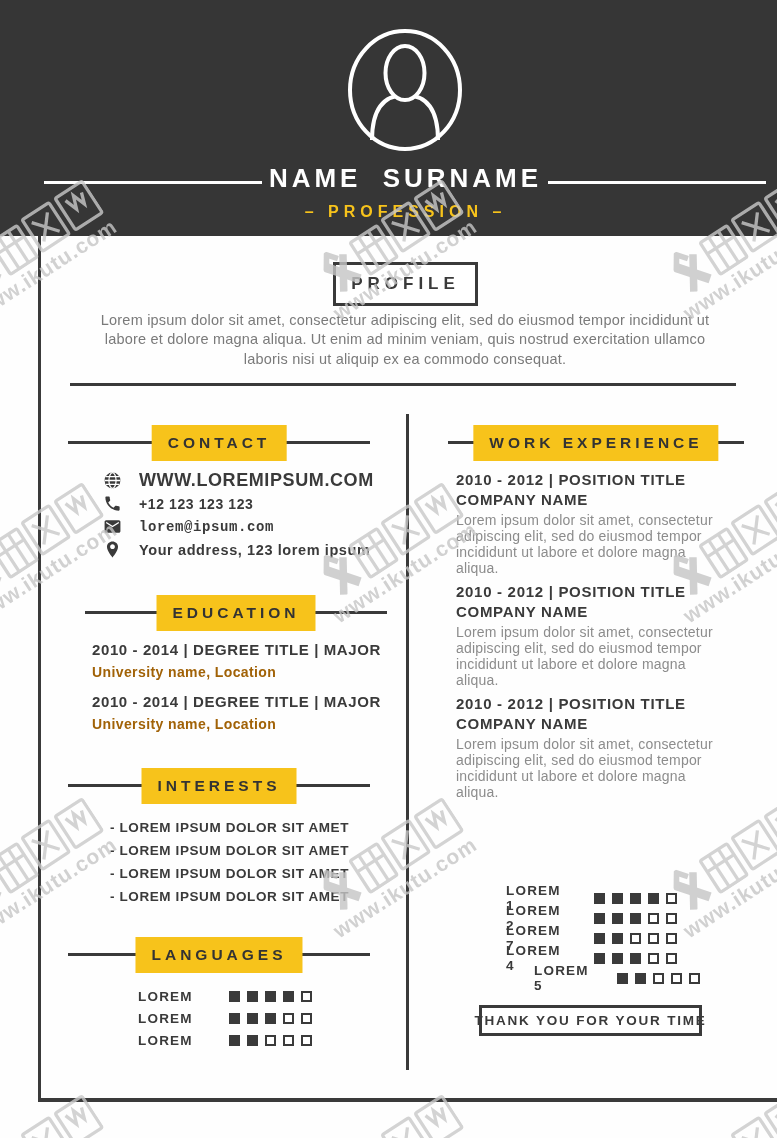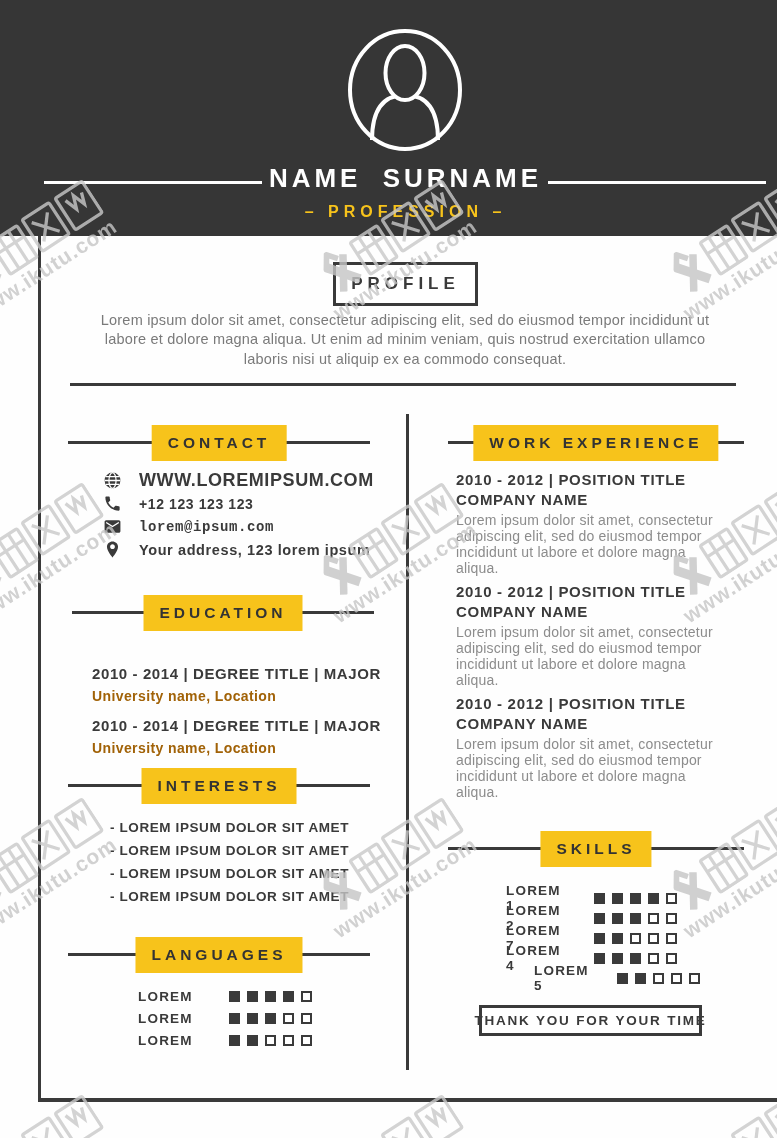--- a/index.html
+++ b/index.html
@@ -42,21 +42,21 @@
   .sec .line{position:absolute;left:0;right:0;top:16px;height:3px;background:var(--dark);}
   .sec .badge{position:absolute;left:50%;transform:translateX(-50%);top:0;background:var(--accent);
         padding:9px 16px;font-weight:bold;font-size:15.5px;letter-spacing:4px;color:#333;white-space:nowrap;}
 
   
   .contact-row{position:absolute;left:103px;display:flex;align-items:center;}
   .contact-row .ci{width:19px;height:19px;flex:0 0 19px;margin-right:17px;}
   .contact-row .ct{font-weight:bold;color:var(--dark);letter-spacing:0.6px;}
 
   
-  .edu-entry{position:absolute;left:92px;width:290px;margin-top:24px;}
+  .edu-entry{position:absolute;left:92px;width:290px;}
   .edu-h{font-size:15px;font-weight:bold;color:var(--dark);letter-spacing:0.6px;}
   .edu-s{font-size:14px;font-weight:bold;color:#a16207;margin-top:6px;letter-spacing:0.4px;}
 
   
   .int-item{position:absolute;left:110px;font-size:13.5px;font-weight:bold;color:var(--dark);letter-spacing:0.6px;}
 
   
   .rate-row{position:absolute;display:flex;justify-content:space-between;align-items:center;gap:28px;}
   .rate-label{font-size:13.5px;font-weight:bold;color:var(--dark);letter-spacing:1.2px;}
   .squares{display:flex;gap:7px;}
@@ -160,21 +160,21 @@
     </svg>
     <span class="ct" style="font-size:14px;">lorem@ipsum.com</span>
   </div>
   <div class="contact-row" style="top:540px;">
     <svg class="ci" viewBox="0 0 24 24">
       <path fill="#3A3A3A" d="M12 2C8.13 2 5 5.13 5 8.5c0 5.25 7 13.5 7 13.5s7-8.25 7-13.5C19 5.13 15.87 2 12 2zm0 9.5c-1.66 0-3-1.34-3-3s1.34-3 3-3 3 1.34 3 3-1.34 3-3 3z"></path>
     </svg>
     <span class="ct" style="font-size:14.5px;">Your address, 123 lorem ipsum</span>
   </div>
 
-  <div class="sec" style="left:72px;top:595px;width:302px;">
+  <div class="sec" style="left:85px;top:595px;width:302px;">
     <div class="line"></div>
     <div class="badge">EDUCATION</div>
   </div>
   <div class="edu-entry" style="top:641px;">
     <div class="edu-h">2010 - 2014 | DEGREE TITLE | MAJOR</div>
     <div class="edu-s">University name, Location</div>
   </div>
   <div class="edu-entry" style="top:693px;">
     <div class="edu-h">2010 - 2014 | DEGREE TITLE | MAJOR</div>
     <div class="edu-s">University name, Location</div>
@@ -238,24 +238,20 @@
     <div class="we-h">2010 - 2012 | POSITION TITLE</div>
     <div class="we-c">COMPANY NAME</div>
     <div class="we-t">Lorem ipsum dolor sit amet, consectetur adipiscing elit, sed do eiusmod tempor incididunt ut labore et dolore magna aliqua.</div>
   </div>
   <div class="work-entry" style="top:695px;">
     <div class="we-h">2010 - 2012 | POSITION TITLE</div>
     <div class="we-c">COMPANY NAME</div>
     <div class="we-t">Lorem ipsum dolor sit amet, consectetur adipiscing elit, sed do eiusmod tempor incididunt ut labore et dolore magna aliqua.</div>
   </div>
 
-  <div class="sec" style="left:448px;top:831px;width:296px;">
-    <div class="line"></div>
-    <div class="badge">SKILLS</div>
-  </div>
   <div class="rate-row" style="left:506px;top:883px;width:171px;">
     <span class="rate-label">LOREM 1</span>
     <span class="squares">
         <span class="sq fill"></span>
         <span class="sq fill"></span>
         <span class="sq fill"></span>
         <span class="sq fill"></span>
         <span class="sq"></span>
       </span>
   </div>

